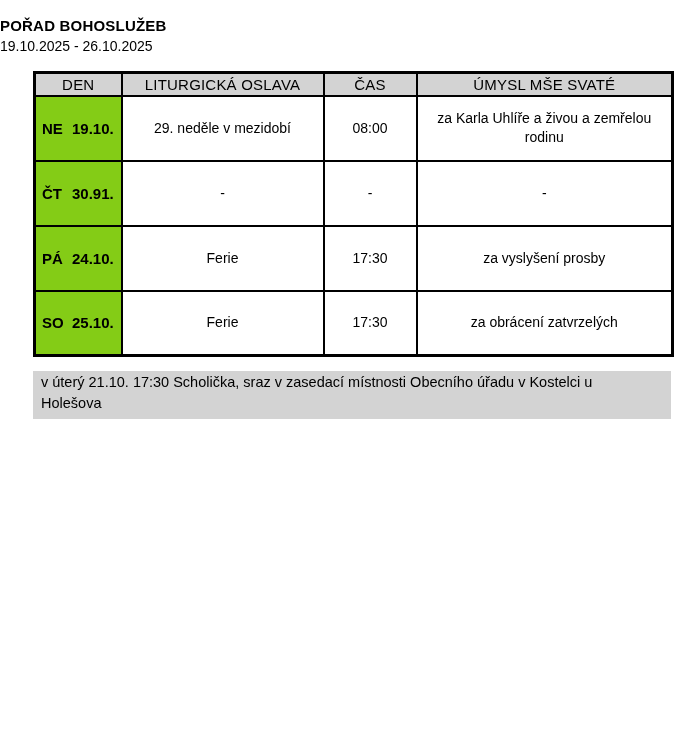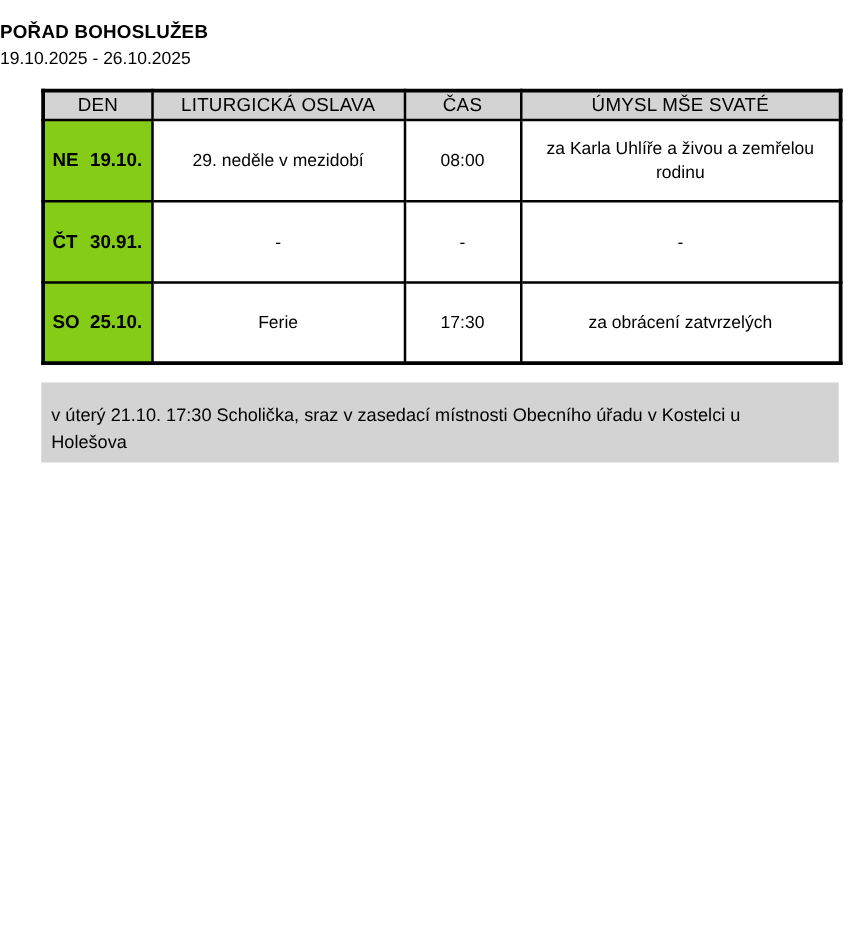--- a/index.html
+++ b/index.html
@@ -51,21 +51,21 @@
     font-size: 15px;
     padding-left: 6px;
     white-space: nowrap;
   }
   .day-abbrev { display: inline-block; min-width: 30px; }
 
   .footer-note {
     margin: 14px 0 0 33px;
     width: 638px;
     background: #d3d3d3;
-    padding: 17px 8px 5px 8px;
+    padding: 1px 8px 5px 8px;
     font-size: 14.5px;
     line-height: 21px;
     white-space: pre-line;
   }
 </style>
 </head>
 <body>
 
 <div class="page">
 
@@ -97,20 +97,26 @@
           <td>za Karla Uhlíře a živou a zemřelou
 rodinu</td>
         </tr>
         <tr>
           <td class="day-cell"><span class="day-abbrev">ČT</span><span>30.91.</span></td>
           <td>-</td>
           <td>-</td>
           <td>-</td>
         </tr>
         <tr>
+          <td class="day-cell"><span class="day-abbrev">PÁ</span><span>24.10.</span></td>
+          <td>Ferie</td>
+          <td>17:30</td>
+          <td>za vyslyšení prosby</td>
+        </tr>
+        <tr>
           <td class="day-cell"><span class="day-abbrev">SO</span><span>25.10.</span></td>
           <td>Ferie</td>
           <td>17:30</td>
           <td>za obrácení zatvrzelých</td>
         </tr>
       </tbody>
   </table>
 
   <div class="footer-note">v úterý 21.10. 17:30 Scholička, sraz v zasedací místnosti Obecního úřadu v Kostelci u
 Holešova</div>

